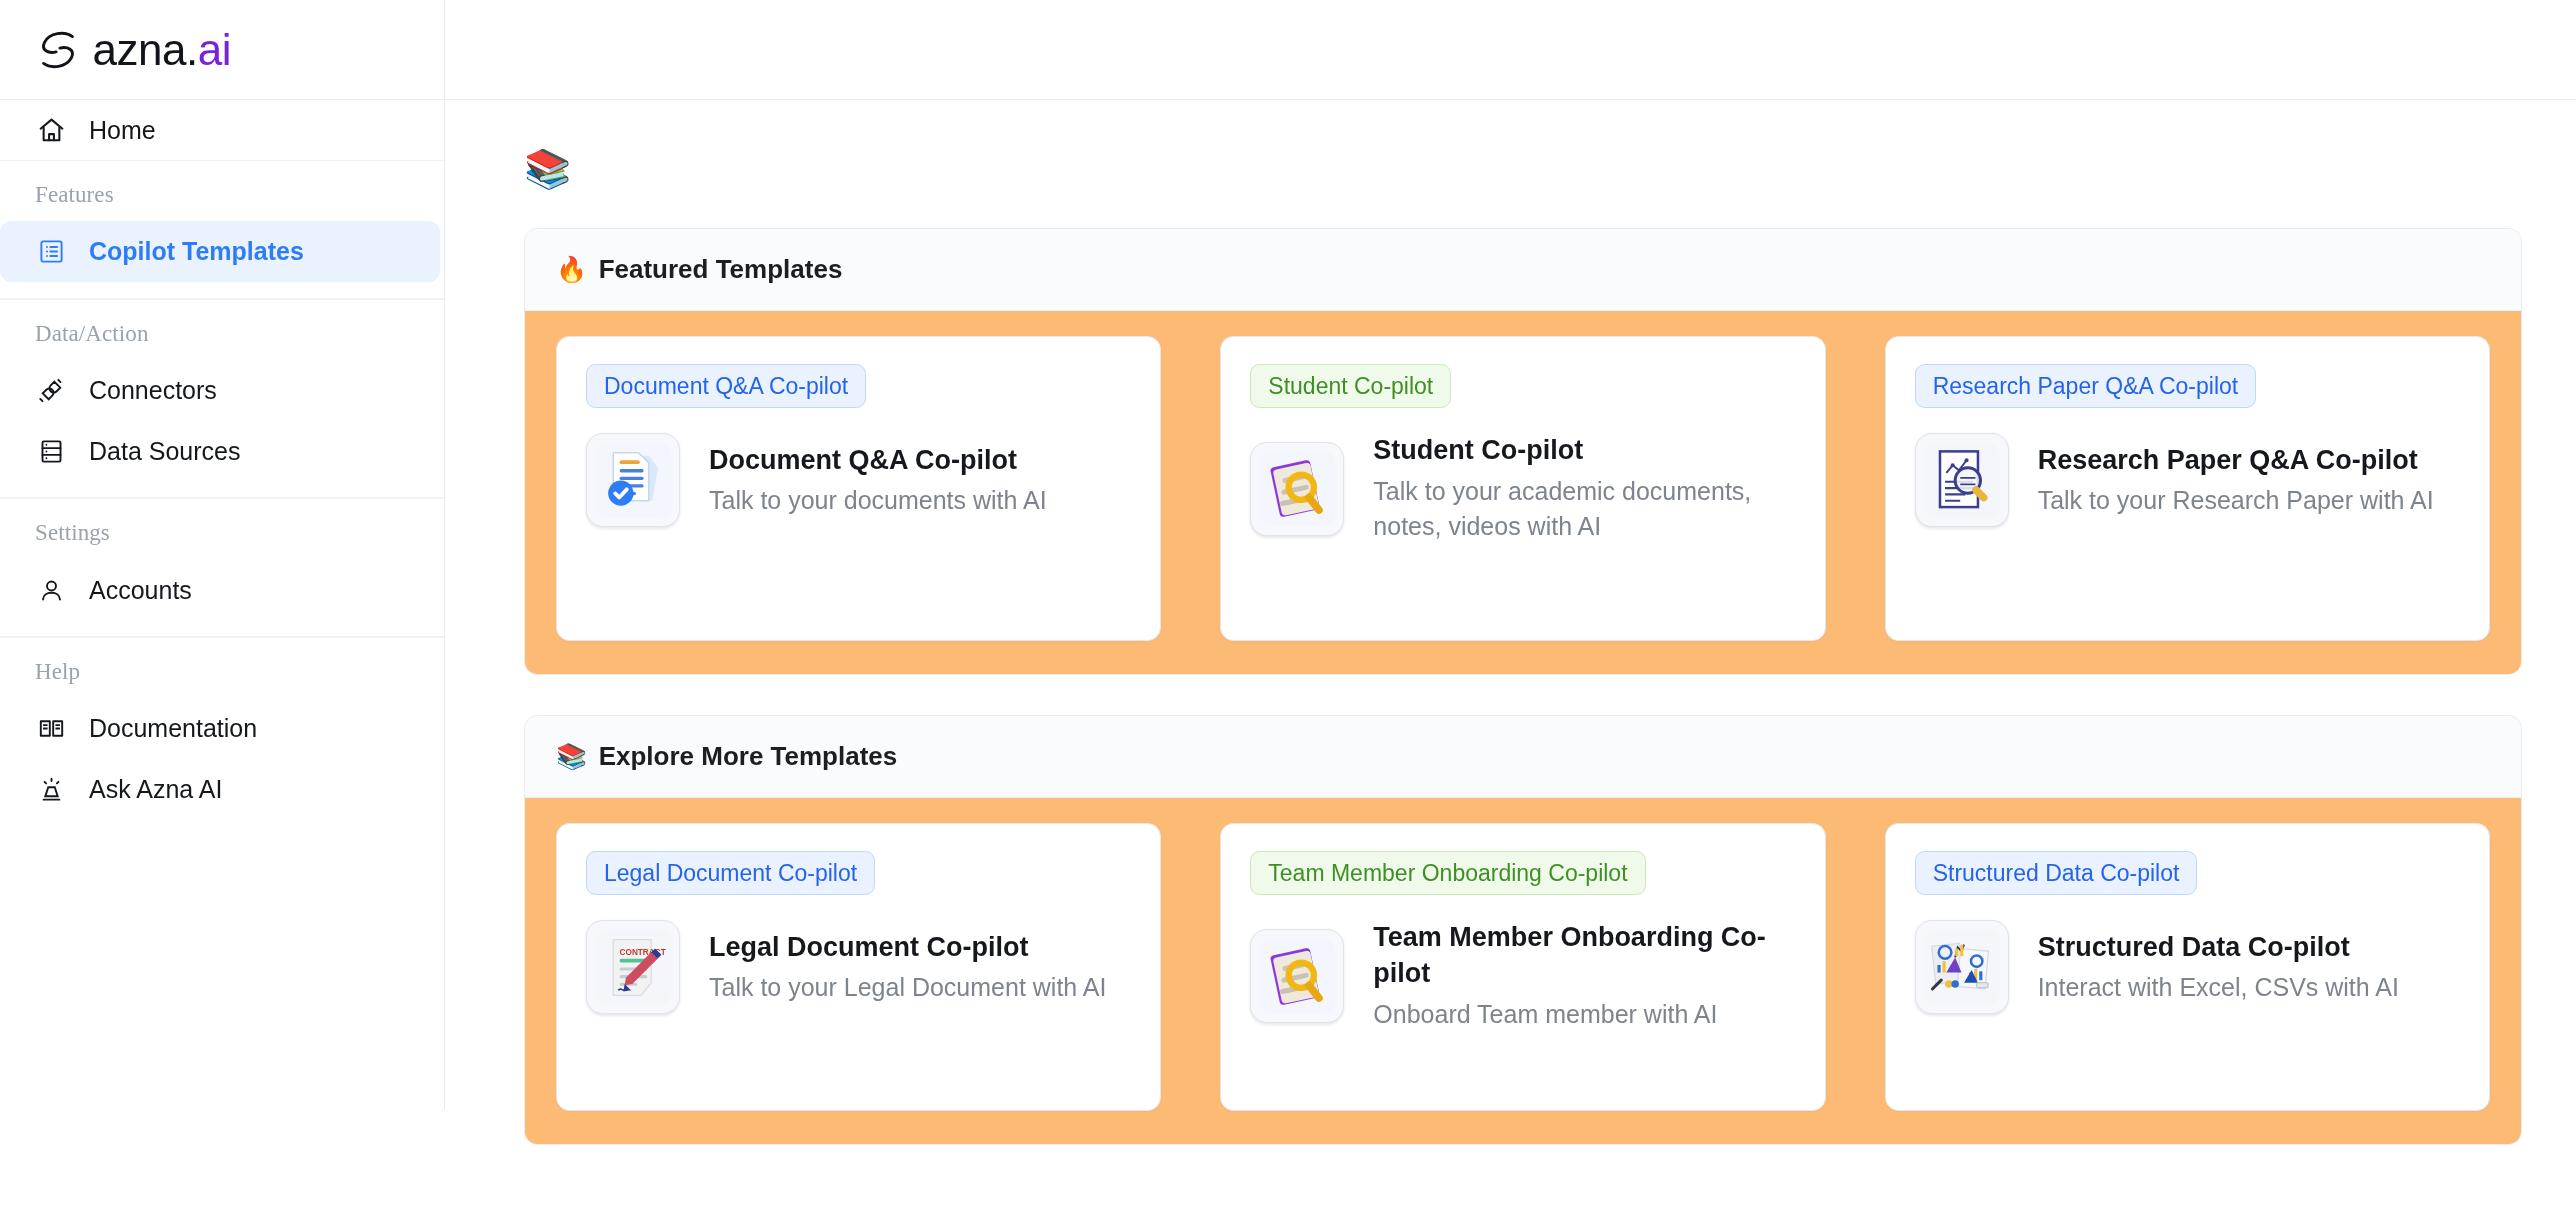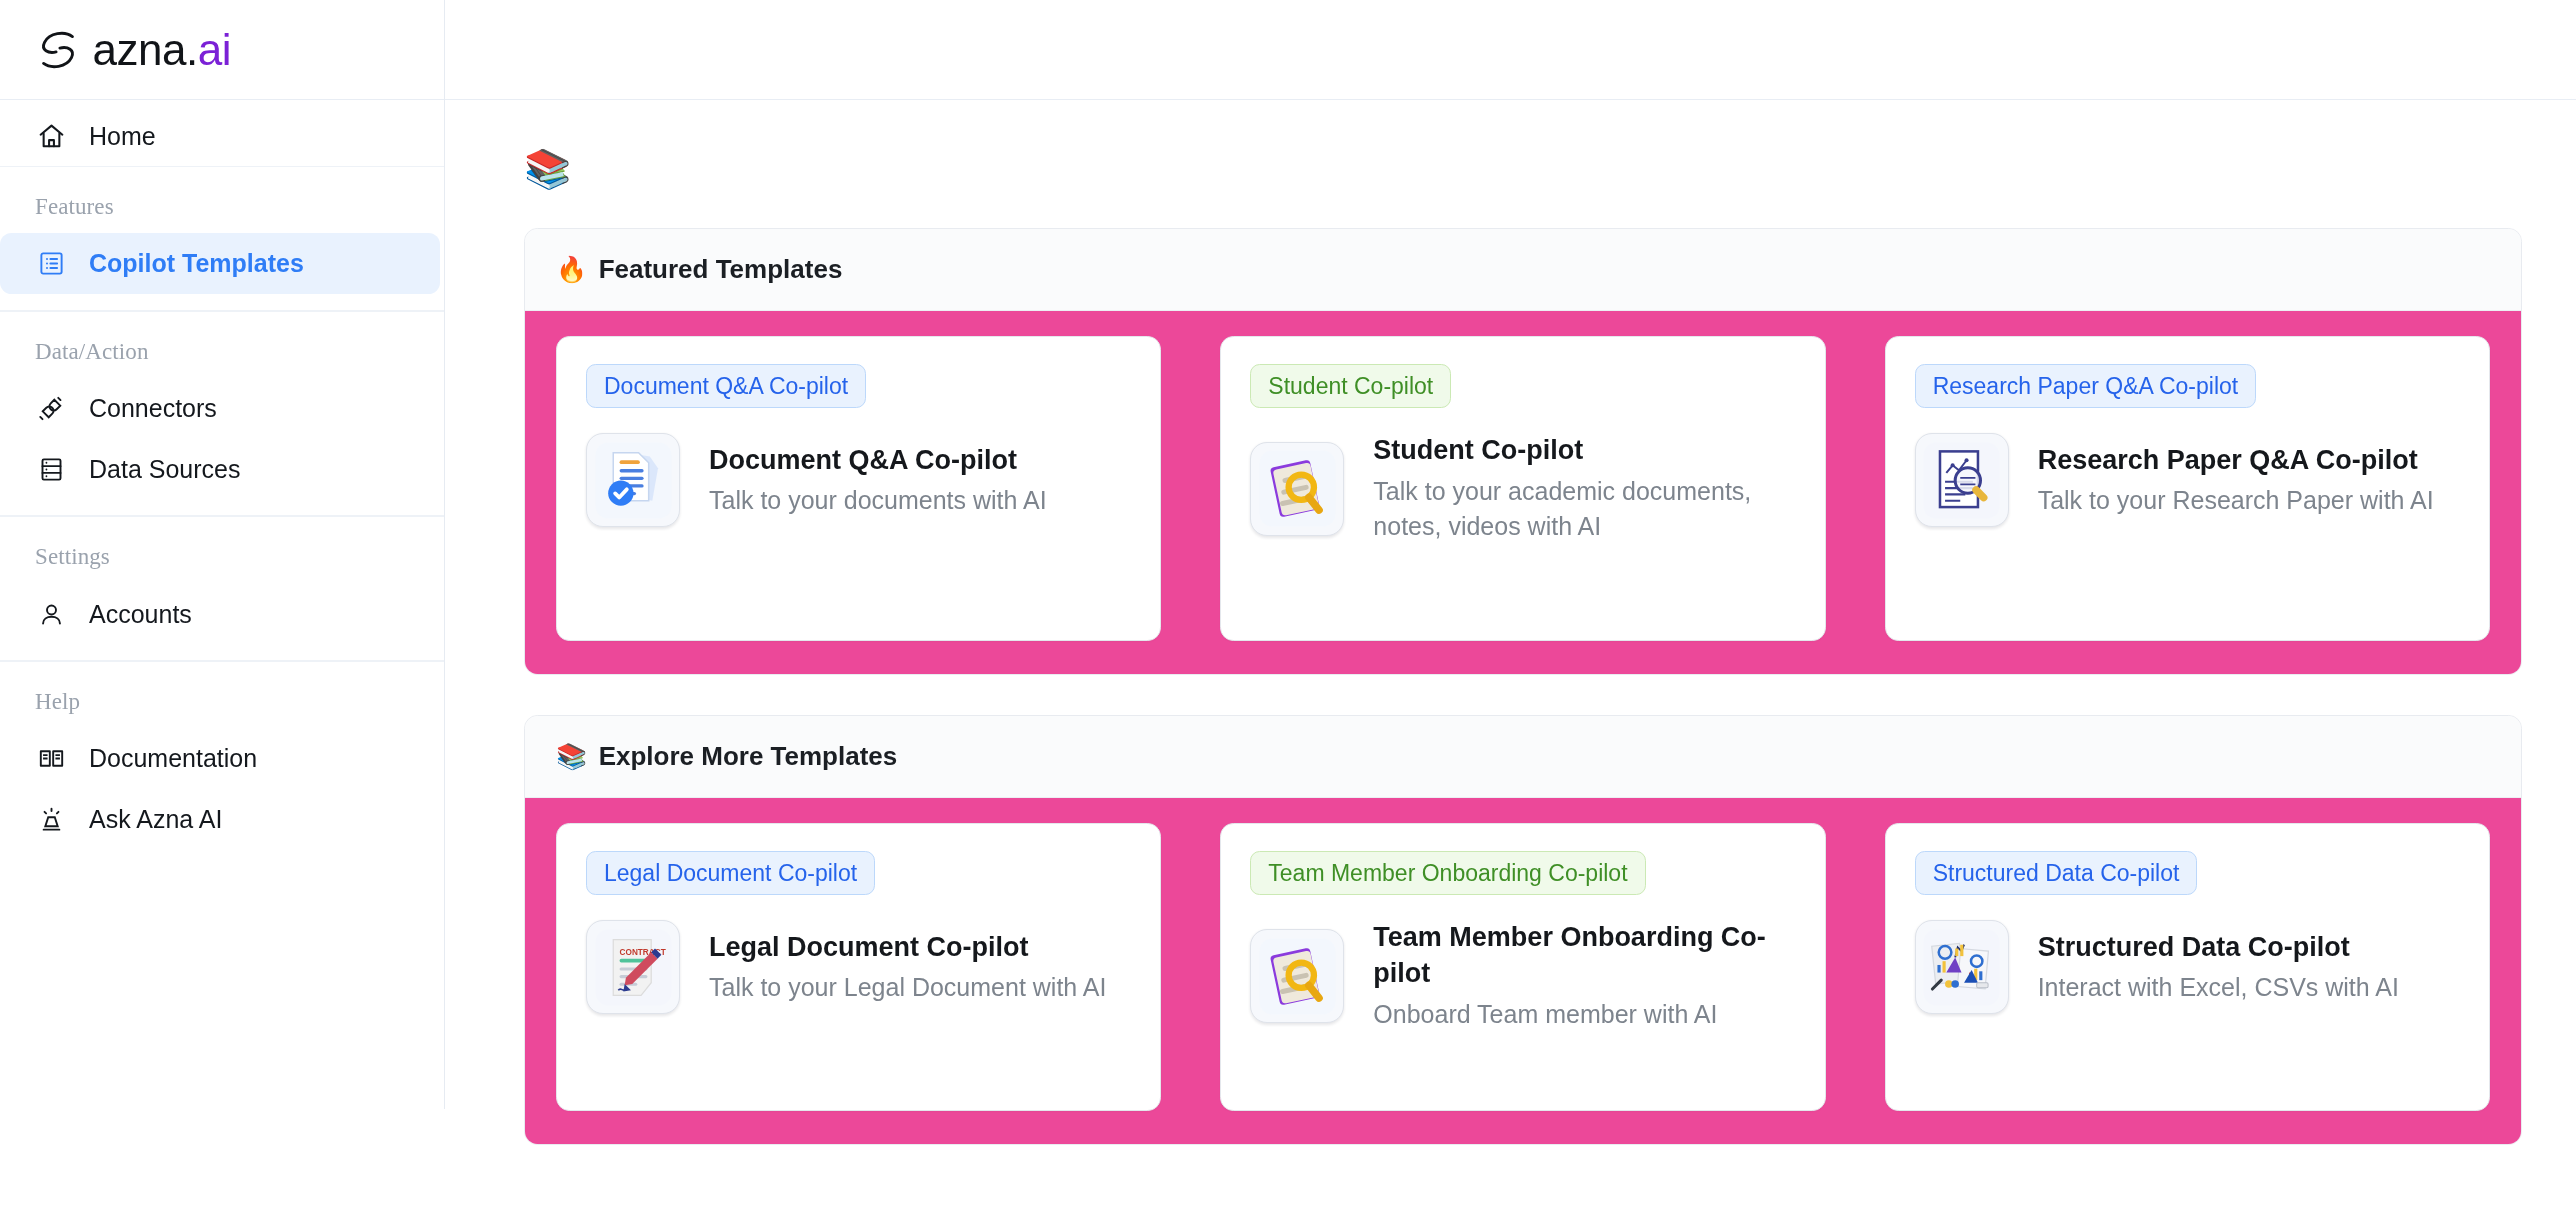--- a/index.html
+++ b/index.html
@@ -11,21 +11,20 @@
   }
   .app { display: flex; width: 2576px; height: 1227px; }
 
   
   .sidebar {
     width: 445px; height: 1109px;
     background: #ffffff;
     border-right: 1.9px solid #e6ebf2;
     display: flex; flex-direction: column;
     flex: 0 0 445px;
-    gap: 6px;
   }
   .logo-row {
     height: 100px; min-height: 100px;
     display: flex; align-items: center;
     padding-left: 33px;
     border-bottom: 1.9px solid #e8edf4;
   }
   .logo-mark { width: 50px; height: 50px; margin-right: 9.6px; flex:0 0 50px;}
   .logo-text {
     font-size: 44px; letter-spacing: -0.5px;
@@ -103,21 +102,21 @@
     display: flex; align-items: center;
     padding: 25px 0 25px 31px;
     font-size: 26px; font-weight: 700; color: #1b1f24;
     background: #fafbfc;
     border-bottom: 1.9px solid #eceff3;
   }
   .section-header .emoji { font-size: 25px; margin-right: 11.5px; line-height:1; }
   .cards {
     display: flex; gap: 59px;
     padding: 25px 31px 33px 31px;
-    background: #ec4899;
+    background: #fdba74;
   }
   .card {
     flex: 1 1 0;
     border: 1.9px solid #e4e7ec;
     border-radius: 13.4px;
     background: #ffffff;
     padding: 27px 29px 29px 29px;
     min-height: 305px;
     cursor: pointer;
     box-shadow: 0 1px 1.9px rgba(16,24,40,0.03);

